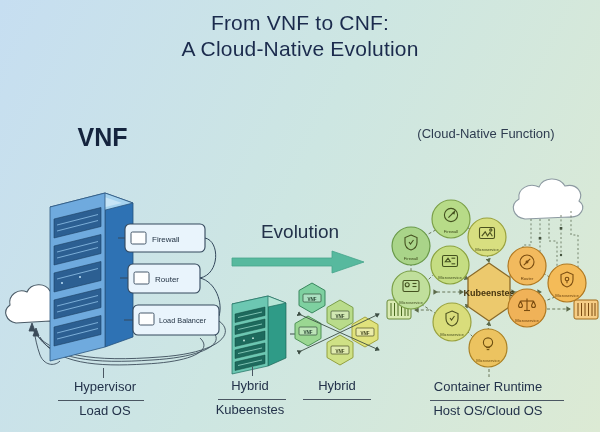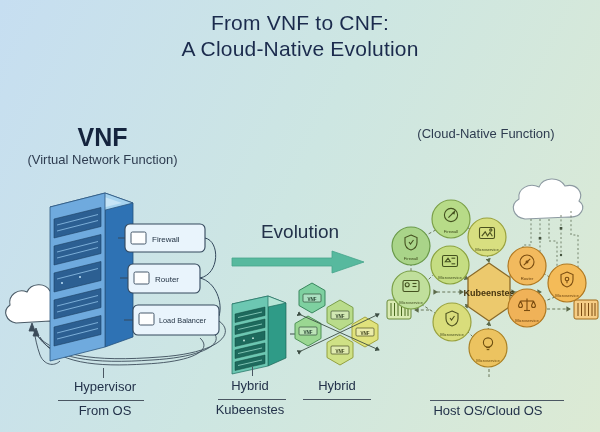--- a/index.html
+++ b/index.html
@@ -25,21 +25,20 @@
 
 <div class="stage">
 
   <div class="abs title center">
     <div>From VNF to CNF:</div>
     <div>A Cloud-Native Evolution</div>
   </div>
 
   <div class="abs center col-head" style="left:0;top:124px;width:205px;">
     <div class="big">VNF</div>
-    <div class="sub">(Virtual Network Function)</div>
   </div>
 
   <div class="abs center col-head" style="left:388px;top:124px;width:196px;">
     <div class="sub">(Cloud-Native Function)</div>
   </div>
 
   <svg class="abs" style="left:0;top:185px;" width="232" height="186" viewBox="0 0 232 186">
 
     <g fill="none" stroke="#3c4c5a" stroke-width="0.9">
       <path d="M219,136 C236,148 220,168 160,172 C95,177 48,172 32,143"></path>
@@ -355,25 +354,26 @@
           <line x1="-1.8" y1="3.6" x2="1.8" y2="3.6"></line>
           <line x1="-1.3" y1="5.6" x2="1.3" y2="5.6"></line>
       </g>
       <text x="103" y="186.5" font-size="4.2" text-anchor="middle" fill="#6b4c0e">Microservice</text>
     </g>
   </svg>
 
   <div class="abs tick" style="left:103px;top:368px;height:10px;"></div>
   <div class="abs center lbl" style="left:5px;top:379px;width:200px;">Hypervisor</div>
   <div class="abs rule" style="left:58px;top:400px;width:86px;"></div>
-  <div class="abs center lbl" style="left:5px;top:403px;width:200px;">From OS</div>
+  <div class="abs center lbl" style="left:5px;top:403px;width:200px;">Load OS</div>
 
   <div class="abs tick" style="left:252px;top:367px;height:9px;"></div>
   <div class="abs center lbl" style="left:208px;top:378px;width:84px;">Hybrid</div>
   <div class="abs rule" style="left:218px;top:399px;width:68px;"></div>
   <div class="abs center lbl" style="left:200px;top:402px;width:100px;">Kubeenstes</div>
   <div class="abs center lbl" style="left:303px;top:378px;width:68px;">Hybrid</div>
   <div class="abs rule" style="left:303px;top:399px;width:68px;"></div>
 
+  <div class="abs center lbl" style="left:398px;top:379px;width:180px;">Container Runtime</div>
   <div class="abs rule" style="left:430px;top:400px;width:134px;"></div>
   <div class="abs center lbl" style="left:398px;top:403px;width:180px;">Host OS/Cloud OS</div>
 
 </div>
 
 </body></html>

